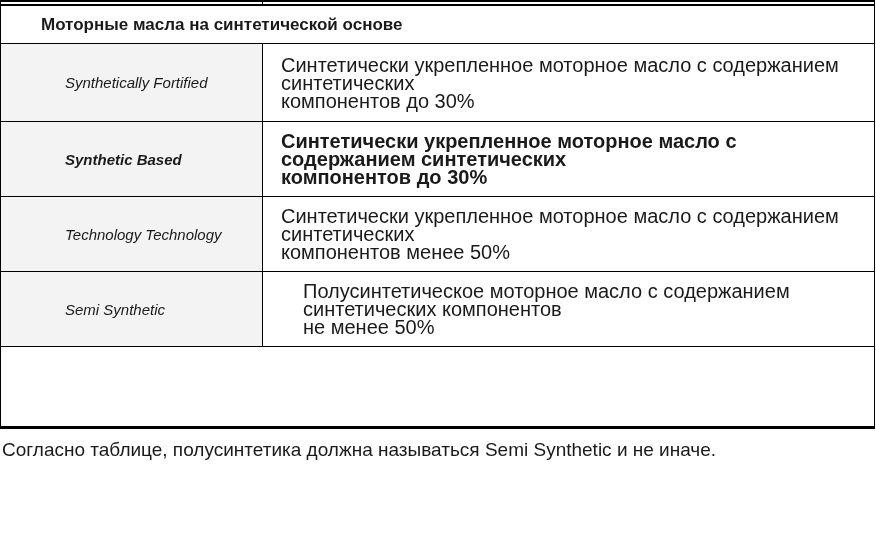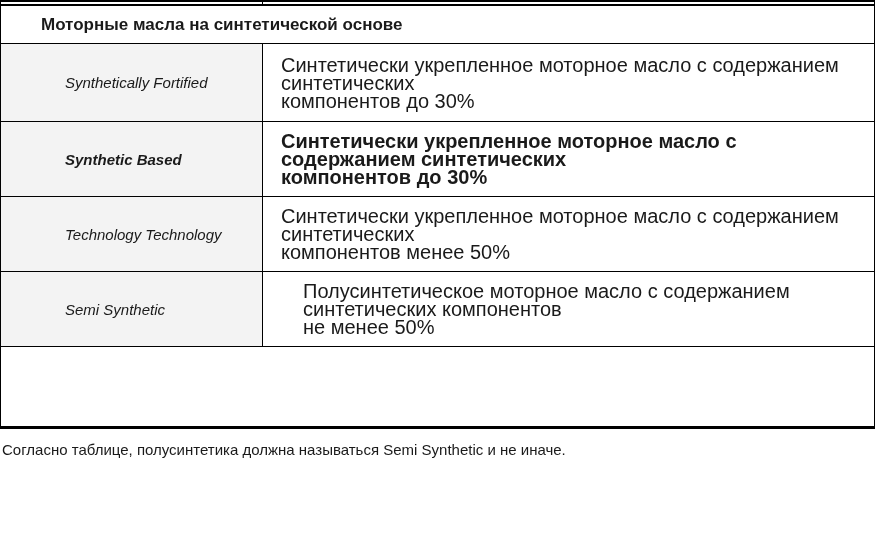--- a/index.html
+++ b/index.html
@@ -83,21 +83,21 @@
     padding: 10px 14px 10px 18px;
     font-size: 20px;
     line-height: 18px;
     justify-content: center;
   }
   .cell-desc span{ white-space: pre-line; }
 
   .caption{
     margin-top: 11px;
     margin-left: 2px;
-    font-size: 15px;
+    font-size: 19px;
     line-height: 20px;
     color: var(--text);
   }
 </style>
 </head>
 <body>
 
 <div class="page">
 
   <div class="oil-table">

